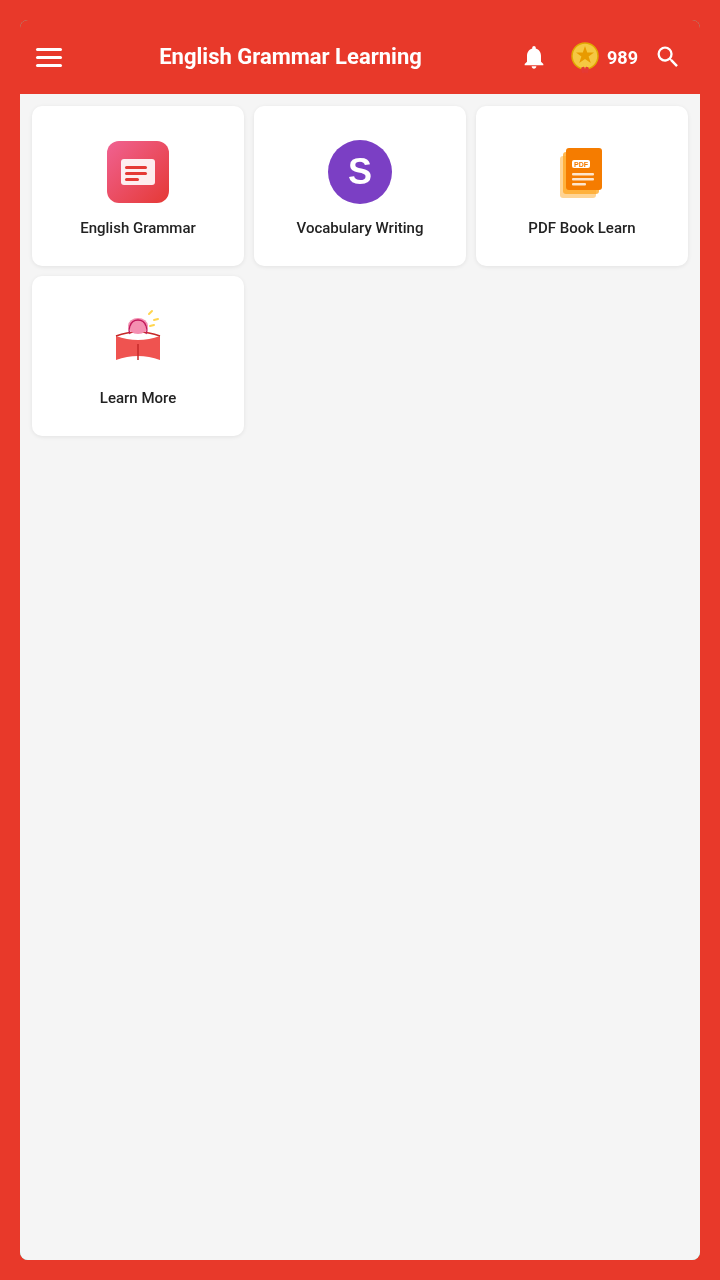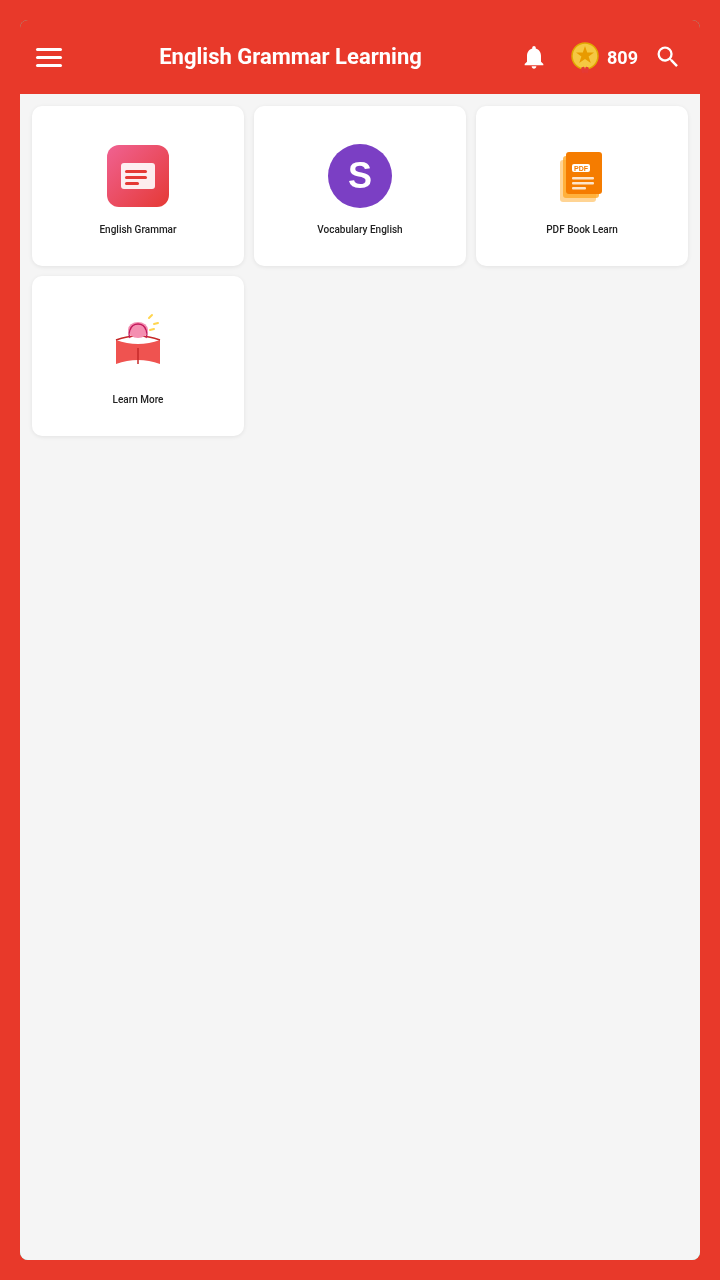--- a/index.html
+++ b/index.html
@@ -120,21 +120,21 @@
     }
     .icon-container {
       width: 70px;
       height: 70px;
       display: flex;
       align-items: center;
       justify-content: center;
       margin-bottom: 12px;
     }
     .item-label {
-      font-size: 10px;
+      font-size: 15px;
       font-weight: 500;
       color: #222;
       text-align: center;
       line-height: 1.3;
     }
 
     
     .vocab-icon {
       width: 64px;
       height: 64px;
@@ -176,21 +176,21 @@
       <div class="points-badge">
         <svg width="36" height="36" viewBox="0 0 36 36">
 
           <circle cx="18" cy="17" r="13" fill="#F5C842" stroke="#E0A800" stroke-width="1.5"></circle>
 
           <polygon points="18,7 20.2,13.5 27,13.5 21.6,17.6 23.8,24.1 18,20 12.2,24.1 14.4,17.6 9,13.5 15.8,13.5" fill="#E89B00"></polygon>
 
           <rect x="14.5" y="28" width="3.5" height="6" rx="1" fill="#E53935" transform="rotate(-10,16,31)"></rect>
           <rect x="18" y="28" width="3.5" height="6" rx="1" fill="#E53935" transform="rotate(10,20,31)"></rect>
         </svg>
-        <span class="points-text">809</span>
+        <span class="points-text">989</span>
       </div>
       <div class="search-icon">
         <svg width="28" height="28" viewBox="0 0 24 24" fill="white">
           <path d="M15.5 14h-.79l-.28-.27A6.471 6.471 0 0 0 16 9.5A6.5 6.5 0 1 0 9.5 16c1.61 0 3.09-.59 4.23-1.57l.27.28v.79l5 4.99L20.49 19l-4.99-5zm-6 0C7.01 14 5 11.99 5 9.5S7.01 5 9.5 5S14 7.01 14 9.5S11.99 14 9.5 14z"></path>
         </svg>
       </div>
     </div>
   </div>
 
   <div class="main-content">
@@ -213,21 +213,21 @@
             <rect x="18" y="37" width="14" height="3" rx="1.5" fill="#e53935"></rect>
           </svg>
         </div>
         <div class="item-label">English Grammar</div>
       </div>
 
       <div class="grid-item">
         <div class="icon-container">
           <div class="vocab-icon">S</div>
         </div>
-        <div class="item-label">Vocabulary English</div>
+        <div class="item-label">Vocabulary Writing</div>
       </div>
 
       <div class="grid-item">
         <div class="icon-container">
           <svg width="64" height="64" viewBox="0 0 64 64">
 
             <rect x="10" y="16" width="36" height="42" rx="3" fill="#ffb74d" opacity="0.6"></rect>
             <rect x="13" y="12" width="36" height="42" rx="3" fill="#ffa726" opacity="0.8"></rect>
             <rect x="16" y="8" width="36" height="42" rx="3" fill="#f57c00"></rect>
 

